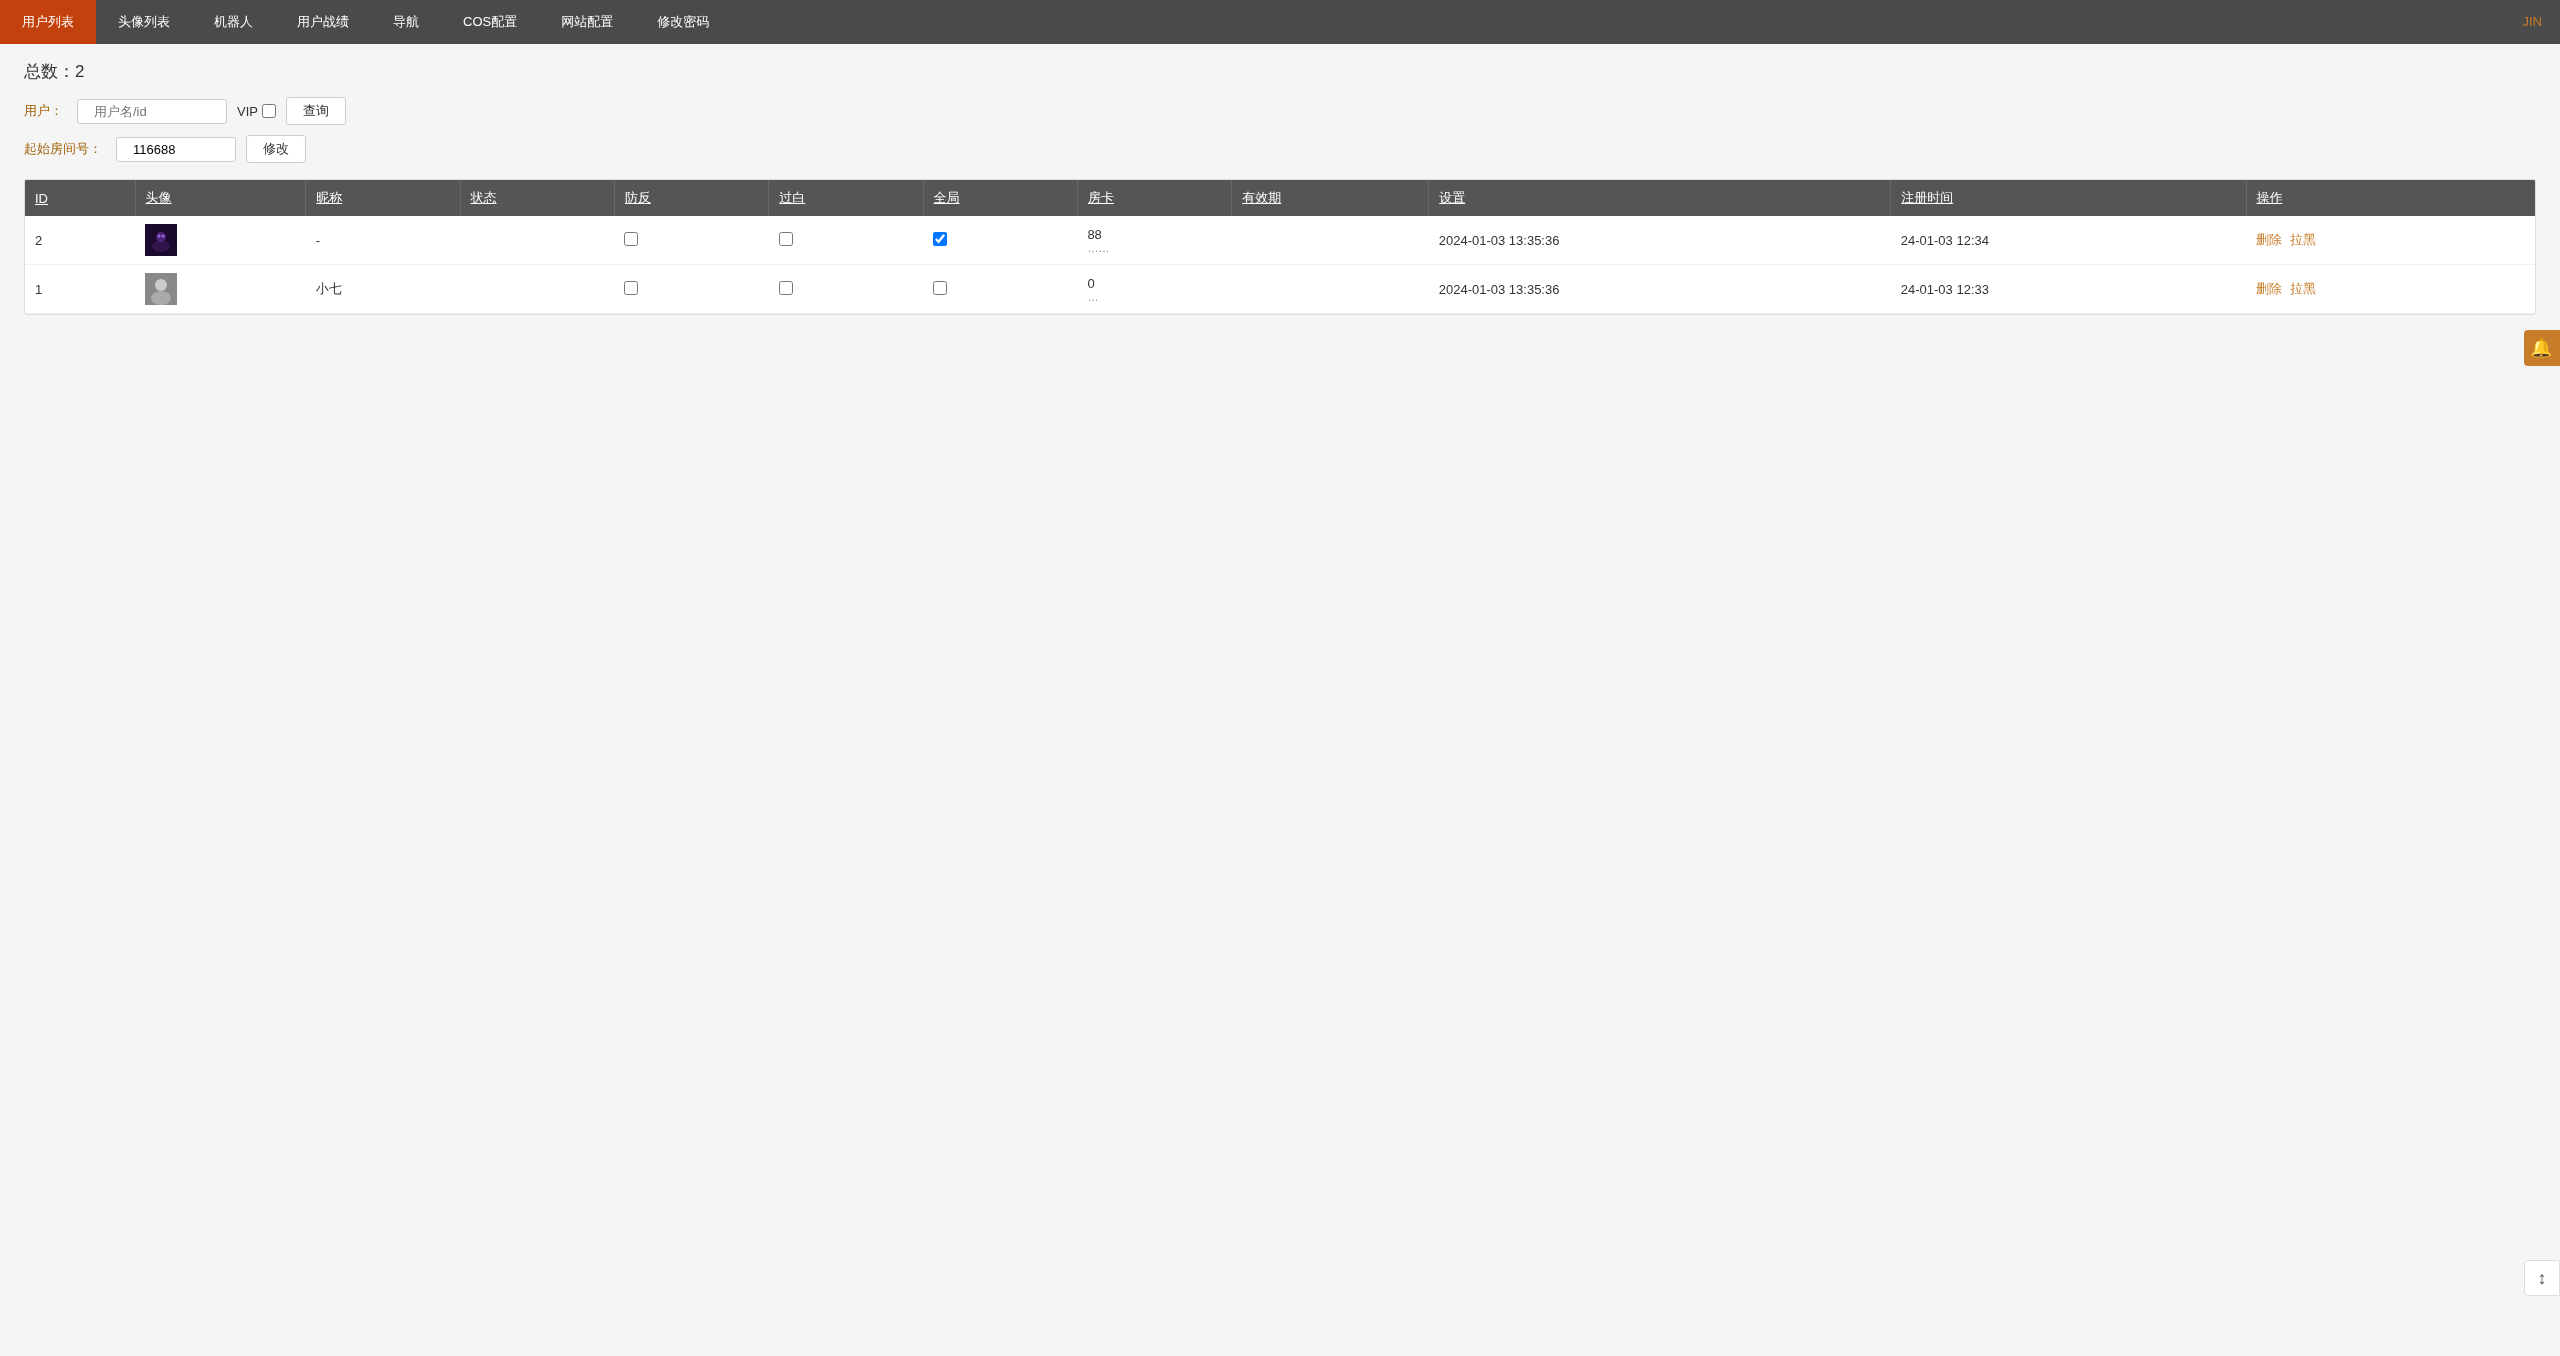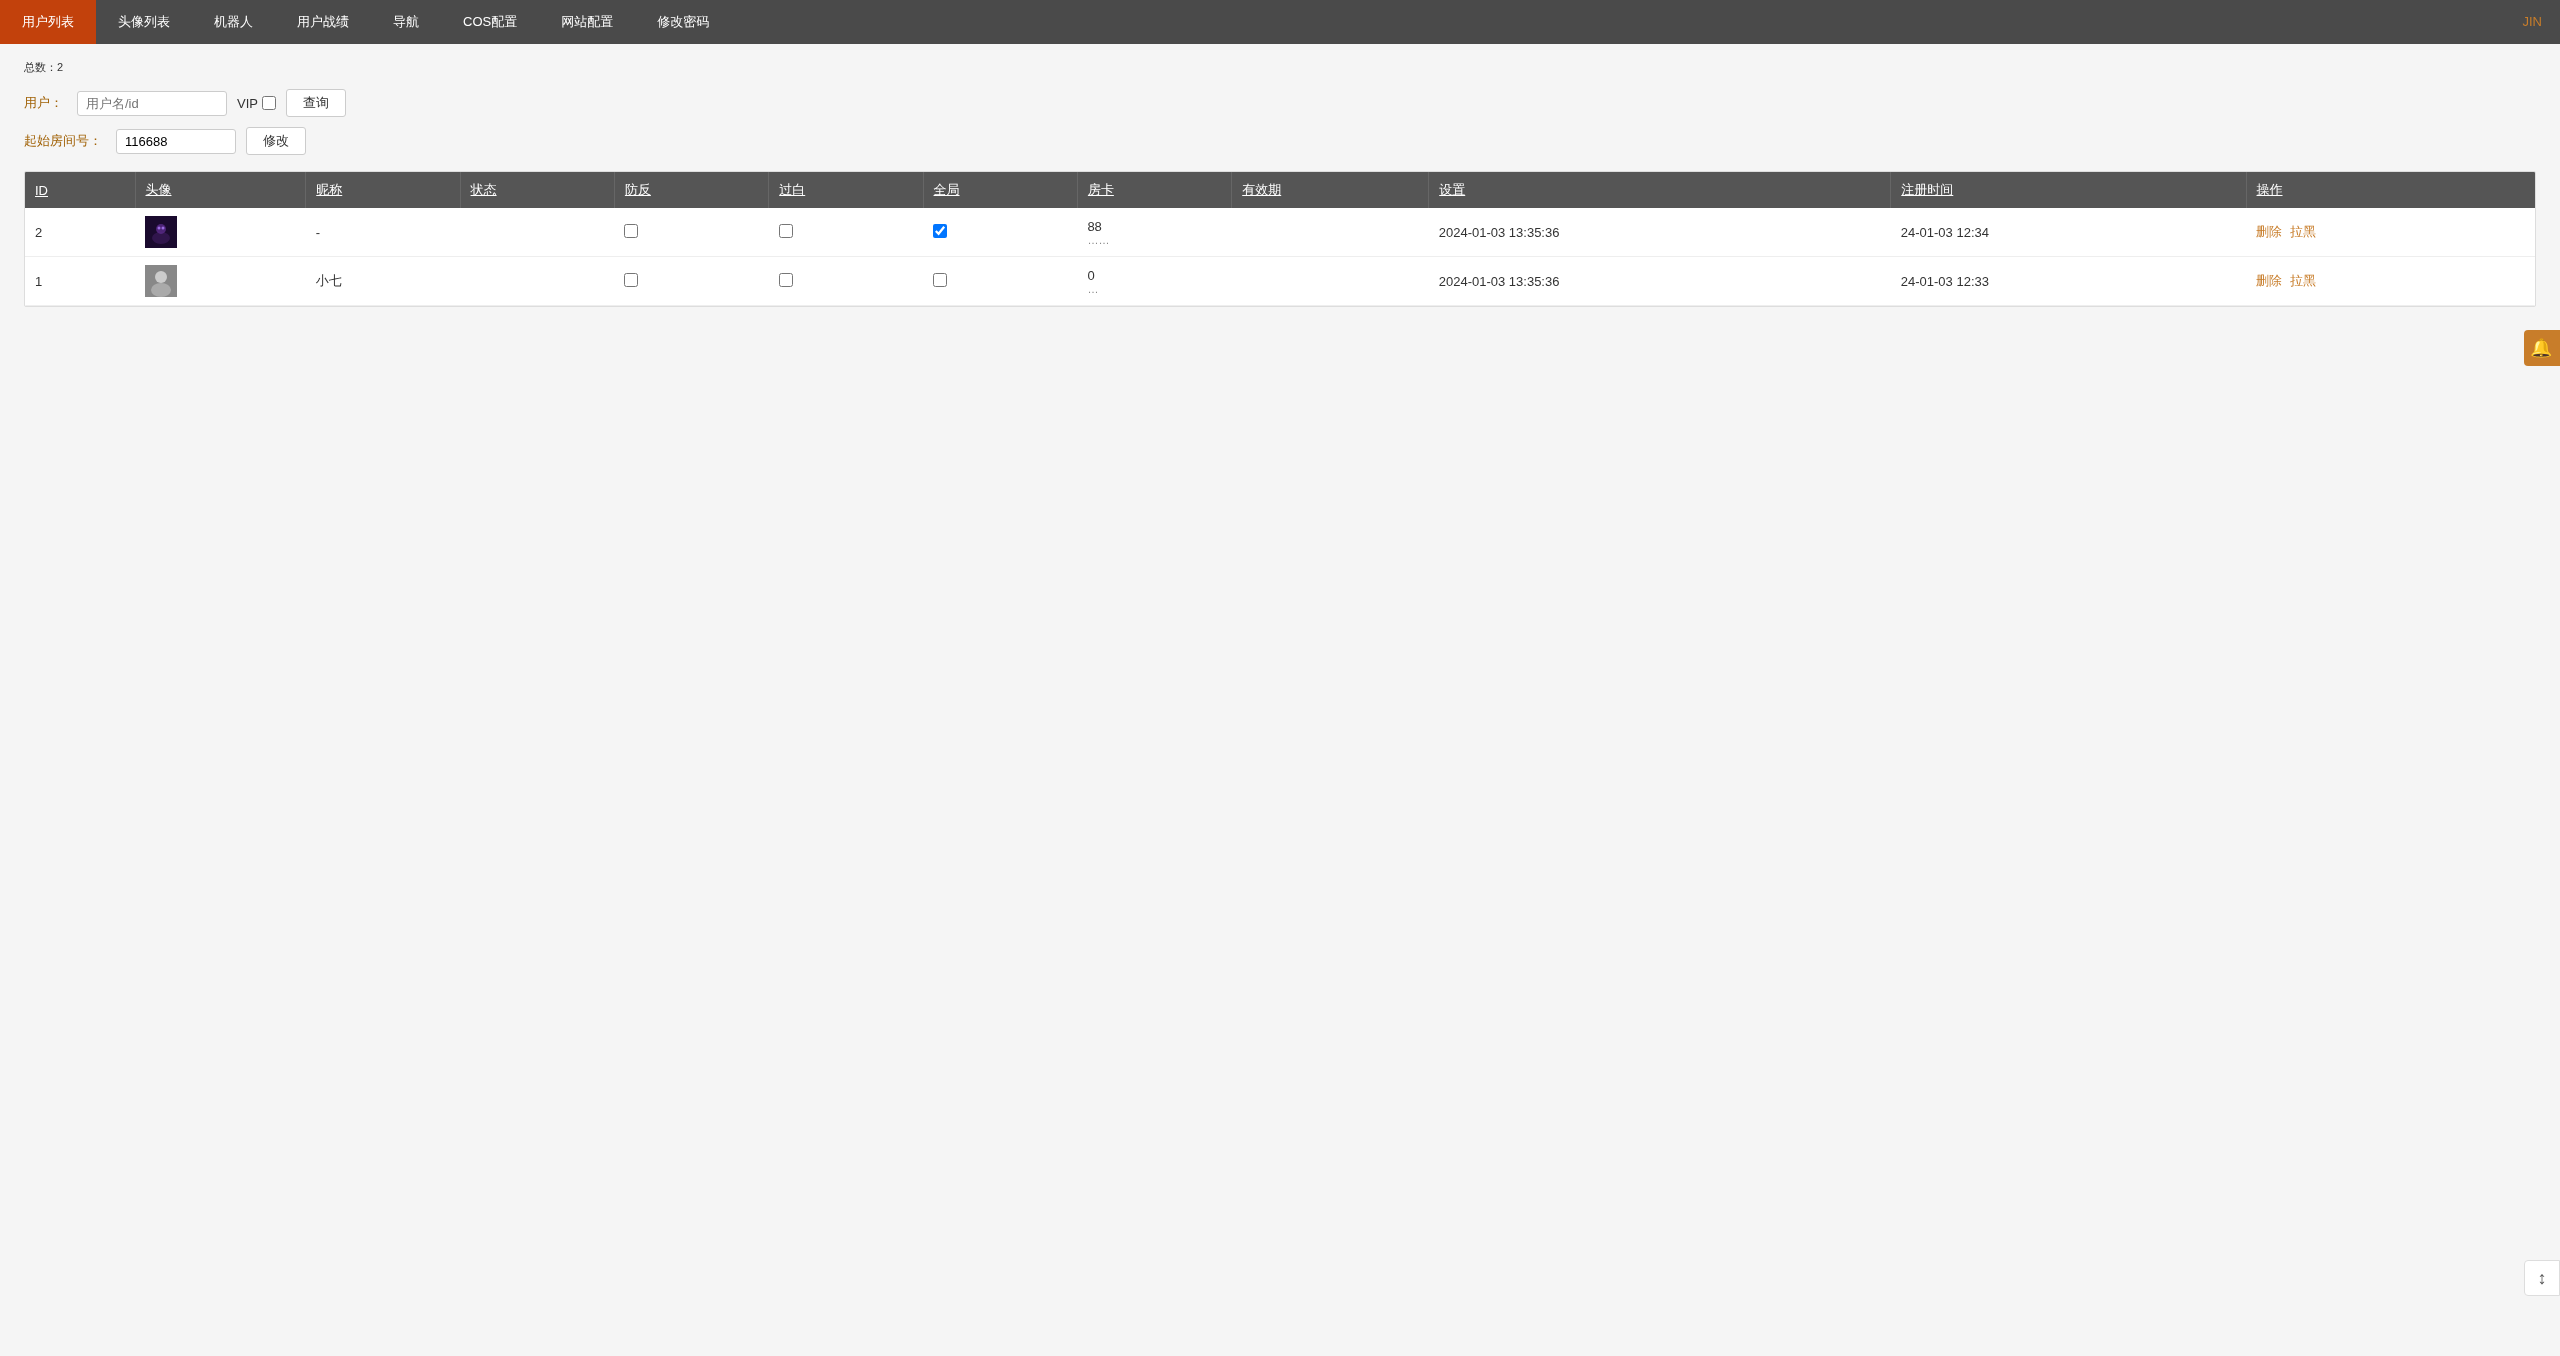--- a/index.html
+++ b/index.html
@@ -37,40 +37,40 @@
     }
 
     
     .content {
       padding: 16px 24px;
     }
 
     
     .summary {
       margin-bottom: 14px;
-      font-size: 11px;
+      font-size: 17px;
       color: #333;
     }
 
     
     .filter-row {
       display: flex;
       align-items: center;
       margin-bottom: 10px;
       gap: 10px;
     }
     .filter-label {
       font-size: 13px;
       color: #a16207;
       margin-right: 4px;
     }
     .filter-input {
       border: 1px solid #ccc;
       border-radius: 3px;
-      padding: 4px 8px;
+      padding: 4px 16px;
       font-size: 13px;
       width: 150px;
       outline: none;
       background: #fff;
     }
     .vip-label {
       display: flex;
       align-items: center;
       gap: 4px;
       font-size: 13px;

